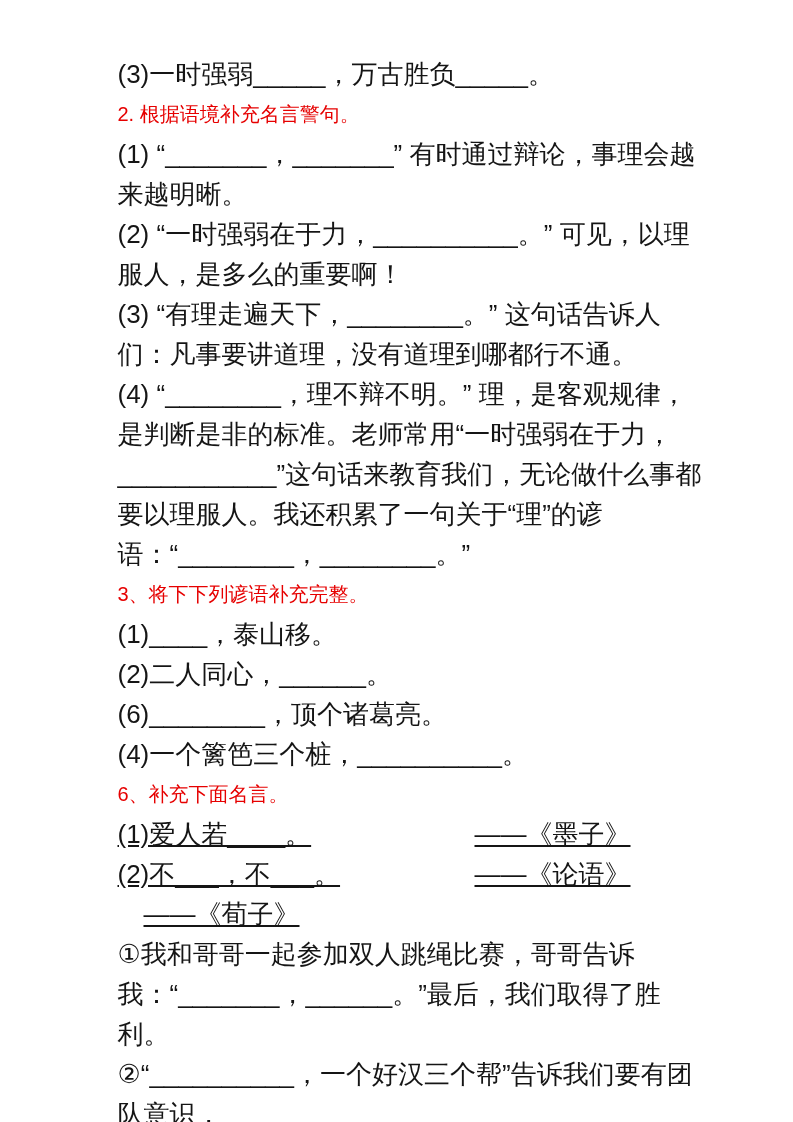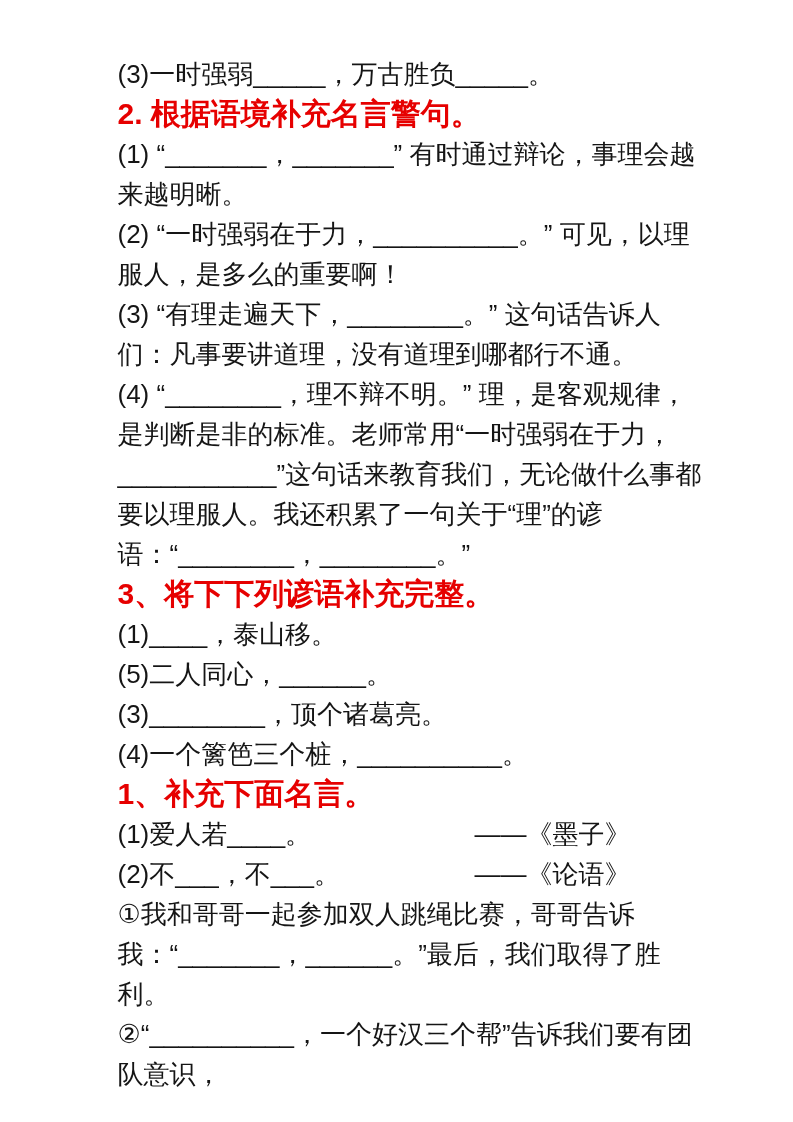--- a/index.html
+++ b/index.html
@@ -20,29 +20,30 @@
     line-height: 40px;
     color: var(--text-color, #151515);
     overflow: hidden;
   }
   .line {
     margin: 0;
     white-space: normal;
   }
   .heading {
     margin: 0;
-    font-size: 30px;
+    font-size: 20px;
     line-height: 40px;
-    font-weight: 700;
+    font-weight: 400;
     color: var(--heading-color, #e60000);
   }
   
   .row-src {
     display: flex;
     margin: 0;
+    text-decoration: underline;
   }
   .row-src .txt {
     flex: 0 0 auto;
   }
   .row-src.col .txt {
     width: 357px;
   }
   .row-src.inline .src {
     margin-left: 26px;
   }
@@ -55,34 +56,35 @@
   <p class="line">(3)一时强弱_____，万古胜负_____。</p>
 
   <h2 class="heading">2. 根据语境补充名言警句。</h2>
   <p class="line">(1) “_______，_______” 有时通过辩论，事理会越来越明晰。</p>
   <p class="line">(2) “一时强弱在于力，__________。” 可见，以理服人，是多么的重要啊！</p>
   <p class="line">(3) “有理走遍天下，________。” 这句话告诉人们：凡事要讲道理，没有道理到哪都行不通。</p>
   <p class="line">(4) “________，理不辩不明。” 理，是客观规律，是判断是非的标准。老师常用“一时强弱在于力，___________”这句话来教育我们，无论做什么事都要以理服人。我还积累了一句关于“理”的谚语：“________，________。”</p>
 
   <h2 class="heading">3、将下下列谚语补充完整。</h2>
   <p class="line">(1)____，泰山移。</p>
-  <p class="line">(5)二人同心，______。</p>
-  <p class="line">(3)________，顶个诸葛亮。</p>
+  <p class="line">(2)二人同心，______。</p>
+  <p class="line">(6)________，顶个诸葛亮。</p>
   <p class="line">(4)一个篱笆三个桩，__________。</p>
 
-  <h2 class="heading">1、补充下面名言。</h2>
+  <h2 class="heading">6、补充下面名言。</h2>
   <p class="line row-src col">
     <span class="txt">(1)爱人若____。</span>
     <span class="src">——《墨子》</span>
   </p>
   <p class="line row-src col">
     <span class="txt">(2)不___，不___。</span>
     <span class="src">——《论语》</span>
   </p>
   <p class="line row-src col">
   </p>
   <p class="line row-src inline">
+    <span class="src">——《荀子》</span>
   </p>
 
   <p class="line">①我和哥哥一起参加双人跳绳比赛，哥哥告诉我：“_______，______。”最后，我们取得了胜利。</p>
   <p class="line">②“__________，一个好汉三个帮”告诉我们要有团队意识，</p>
 
 </div>
 
 </body></html>

